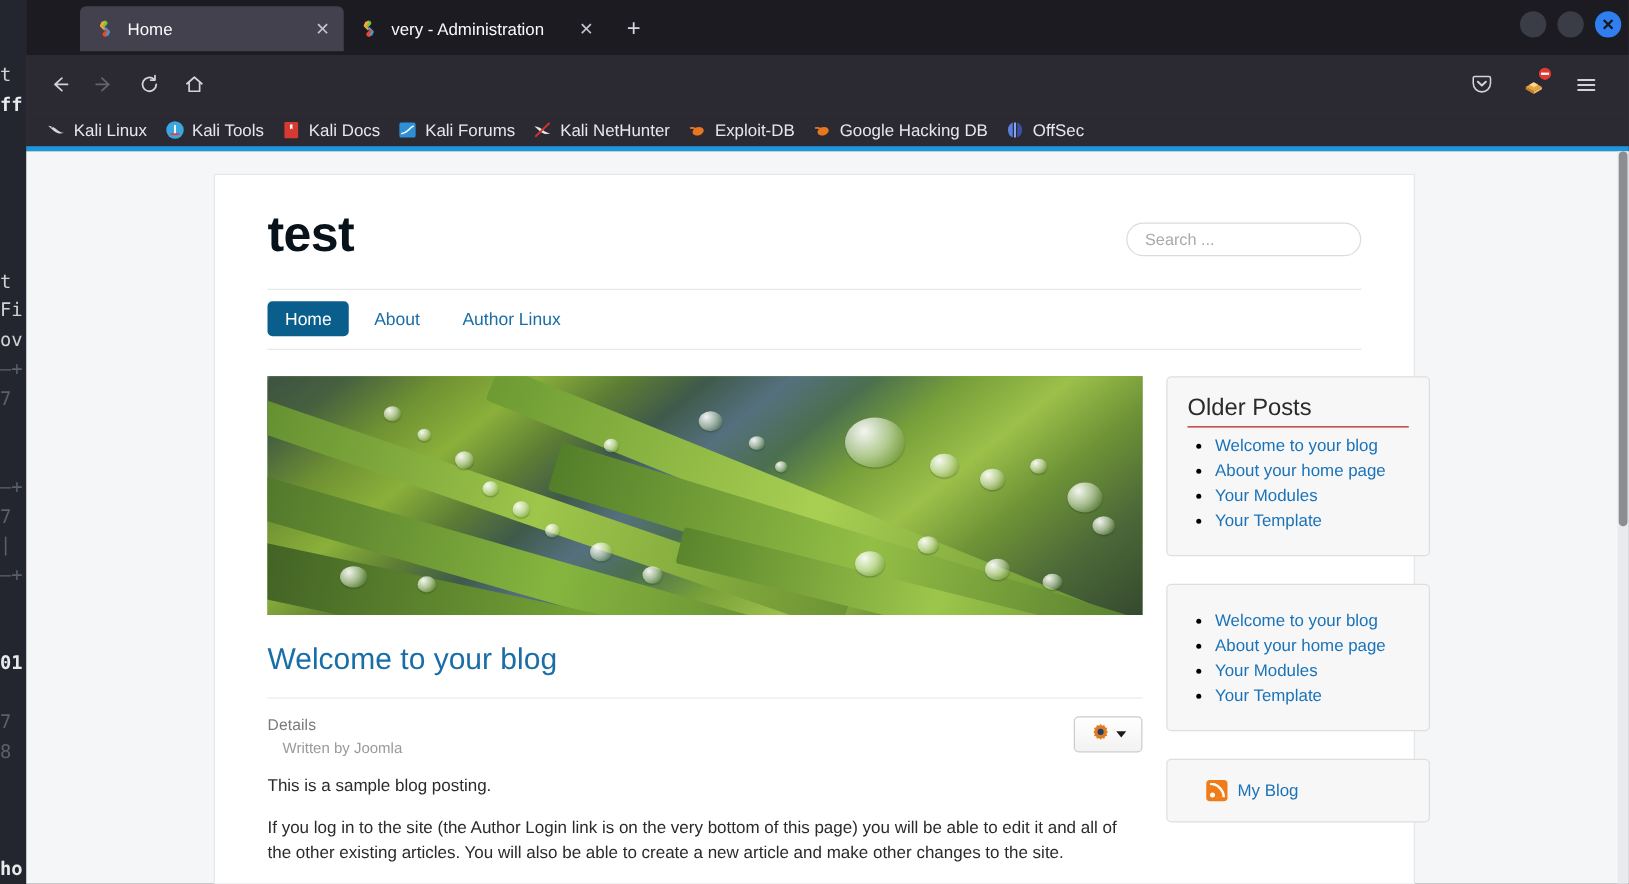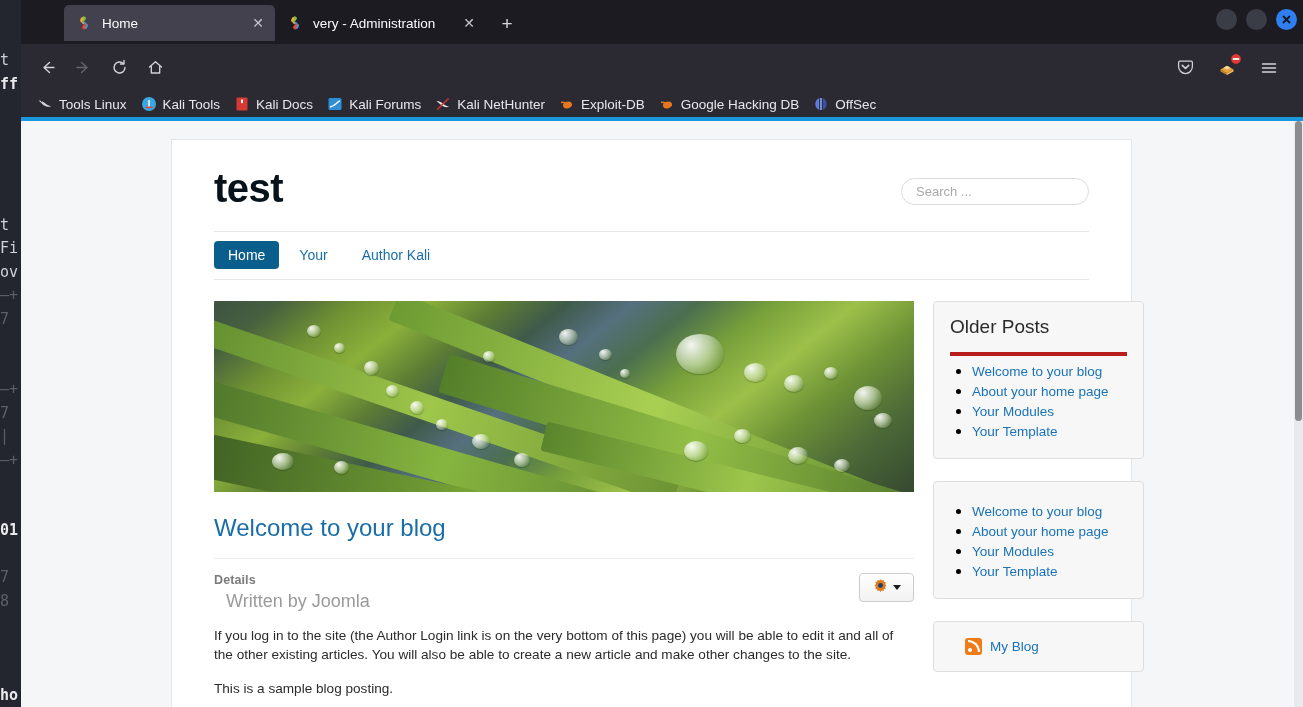--- a/index.html
+++ b/index.html
@@ -185,24 +185,24 @@
 
   #article-title {
     margin-top: 22px; font-size: 24px; color: #1a6ea8; font-weight: normal;
     padding-bottom: 16px; border-bottom: 1px solid #ebebeb;
   }
   #article-meta-row {
     display: flex; align-items: flex-start; padding-top: 14px;
   }
   #article-meta { flex: 1 1 auto; }
   #details-label {
-    font-size: 12.5px; color: #7b7b7b; font-weight: bold; letter-spacing: 0.1px;
+    font-size: 12.5px; color: #7b7b7b; font-weight: normal; letter-spacing: 0.1px;
   }
   #written-by {
-    font-size: 18px; color: #9a9a9a; margin-top: 4px; padding-left: 12px;
+    font-size: 12px; color: #9a9a9a; margin-top: 4px; padding-left: 12px;
   }
   #actions-dropdown {
     flex: 0 0 auto; width: 55px; height: 29px; border: 1px solid #ccc;
     border-radius: 4px; background: linear-gradient(#ffffff, #f2f2f2);
     display: flex; align-items: center; justify-content: center; gap: 5px;
   }
   .caret {
     width: 0; height: 0; border-left: 4px solid transparent;
     border-right: 4px solid transparent; border-top: 5px solid #1b1b1b;
   }
@@ -212,21 +212,21 @@
   }
 
   
   .module {
     background: #f7f7f7; border: 1px solid #dedede; border-radius: 4px;
     padding: 14px 16px 16px 16px; margin-bottom: 22px;
   }
   .module.feed { padding: 16px 31px; }
   .module-title {
     font-size: 19px; color: #2a2a2a; font-weight: normal;
-    padding-bottom: 14px; border-bottom: 4px solid #b91c1c; margin-bottom: 6px;
+    padding-bottom: 3px; border-bottom: 1px solid #b91c1c; margin-bottom: 6px;
   }
   .module ul { list-style: disc; padding-left: 22px; margin-top: 6px; }
   .module li { margin: 2px 0; }
   .module li a, .feed-link {
     font-size: 13.5px; color: #1a73b8; text-decoration: none;
   }
   .feed-row { display: flex; align-items: center; gap: 8px; }
   .rss-icon {
     width: 17px; height: 17px; background: #ef7c19; border-radius: 3px;
     position: relative; flex: 0 0 17px;
@@ -349,21 +349,21 @@
   </div>
 
   <div id="bookmarks-bar">
     <div class="bookmark">
       <span class="bm-icon">
         <svg viewBox="0 0 16 16" width="16" height="16">
             <path d="M1.5 4.5 c3 0.3 5 1.4 6.6 2.8 1.6 1.4 3.2 2.6 6 2.9 -2.2 1.1-4.6 0.7-6.4-0.4 -1.8-1.1-3.2-2.6-6.2-5.3z" fill="#d4d6da"></path>
             <circle cx="4.6" cy="5.6" r="0.55" fill="#2b2a33"></circle>
           </svg>
       </span>
-      <span class="bookmark-label">Tools Linux</span>
+      <span class="bookmark-label">Kali Linux</span>
     </div>
     <div class="bookmark">
       <span class="bm-icon">
         <svg viewBox="0 0 16 16" width="16" height="16">
             <circle cx="8" cy="8" r="7" fill="#3aa7e0"></circle>
             <path d="M4.5 10.5 h7 v1.6 h-7z" fill="#e8413a"></path>
             <path d="M7.2 4 h1.6 v6.5 h-1.6z" fill="#f2f4f6"></path>
           </svg>
       </span>
       <span class="bookmark-label">Kali Tools</span>
@@ -433,22 +433,22 @@
 
       <div id="site-header">
         <h1 id="site-title">test</h1>
         <form id="search-form">
           <input id="search-input" type="text" placeholder="Search ..." style="">
         </form>
       </div>
 
       <nav id="main-nav">
         <a class="nav-item active">Home</a>
-        <a class="nav-item">Your</a>
-        <a class="nav-item">Author Kali</a>
+        <a class="nav-item">About</a>
+        <a class="nav-item">Author Linux</a>
       </nav>
 
       <div id="content-row">
 
         <div id="content-main">
 
           <div id="hero-image">
             <div class="blade" style="left:-30px;top:10px;width:520px;height:26px;transform:rotate(19deg);background:linear-gradient(90deg,#5e8a2e,#9ec64a,#6d9434);"></div>
             <div class="blade" style="left:-40px;top:70px;width:560px;height:34px;transform:rotate(16deg);background:linear-gradient(90deg,#4a6f28,#86b53f,#55792c);"></div>
             <div class="blade" style="left:180px;top:-10px;width:560px;height:30px;transform:rotate(22deg);background:linear-gradient(90deg,#6d9b33,#a9cf52,#5f8a2d);"></div>
@@ -493,22 +493,22 @@
                 <svg width="15" height="15" viewBox="0 0 16 16">
                   <path d="M8 1.2 l1.3 1.5 1.9-0.6 0.5 1.9 1.9 0.6 -0.7 1.9 1.3 1.5 -1.3 1.5 0.7 1.9 -1.9 0.6 -0.5 1.9 -1.9-0.6 -1.3 1.5 -1.3-1.5 -1.9 0.6 -0.5-1.9 -1.9-0.6 0.7-1.9 -1.3-1.5 1.3-1.5 -0.7-1.9 1.9-0.6 0.5-1.9 1.9 0.6z" fill="#e07b1e"></path>
                   <circle cx="8" cy="8" r="2.6" fill="#1b3f73"></circle>
                 </svg>
               </span>
               <span class="caret"></span>
             </div>
           </div>
 
           <div id="article-body">
+            <p>This is a sample blog posting.</p>
             <p>If you log in to the site (the Author Login link is on the very bottom of this page) you will be able to edit it and all of the other existing articles. You will also be able to create a new article and make other changes to the site.</p>
-            <p>This is a sample blog posting.</p>
             <p>As you add and modify articles you will see how your site changes and also how you can customise it in various ways.</p>
 
           </div>
         </div>
 
         <aside id="content-sidebar">
 
           <div class="module">
             <h3 class="module-title">Older Posts</h3>
             <ul>

